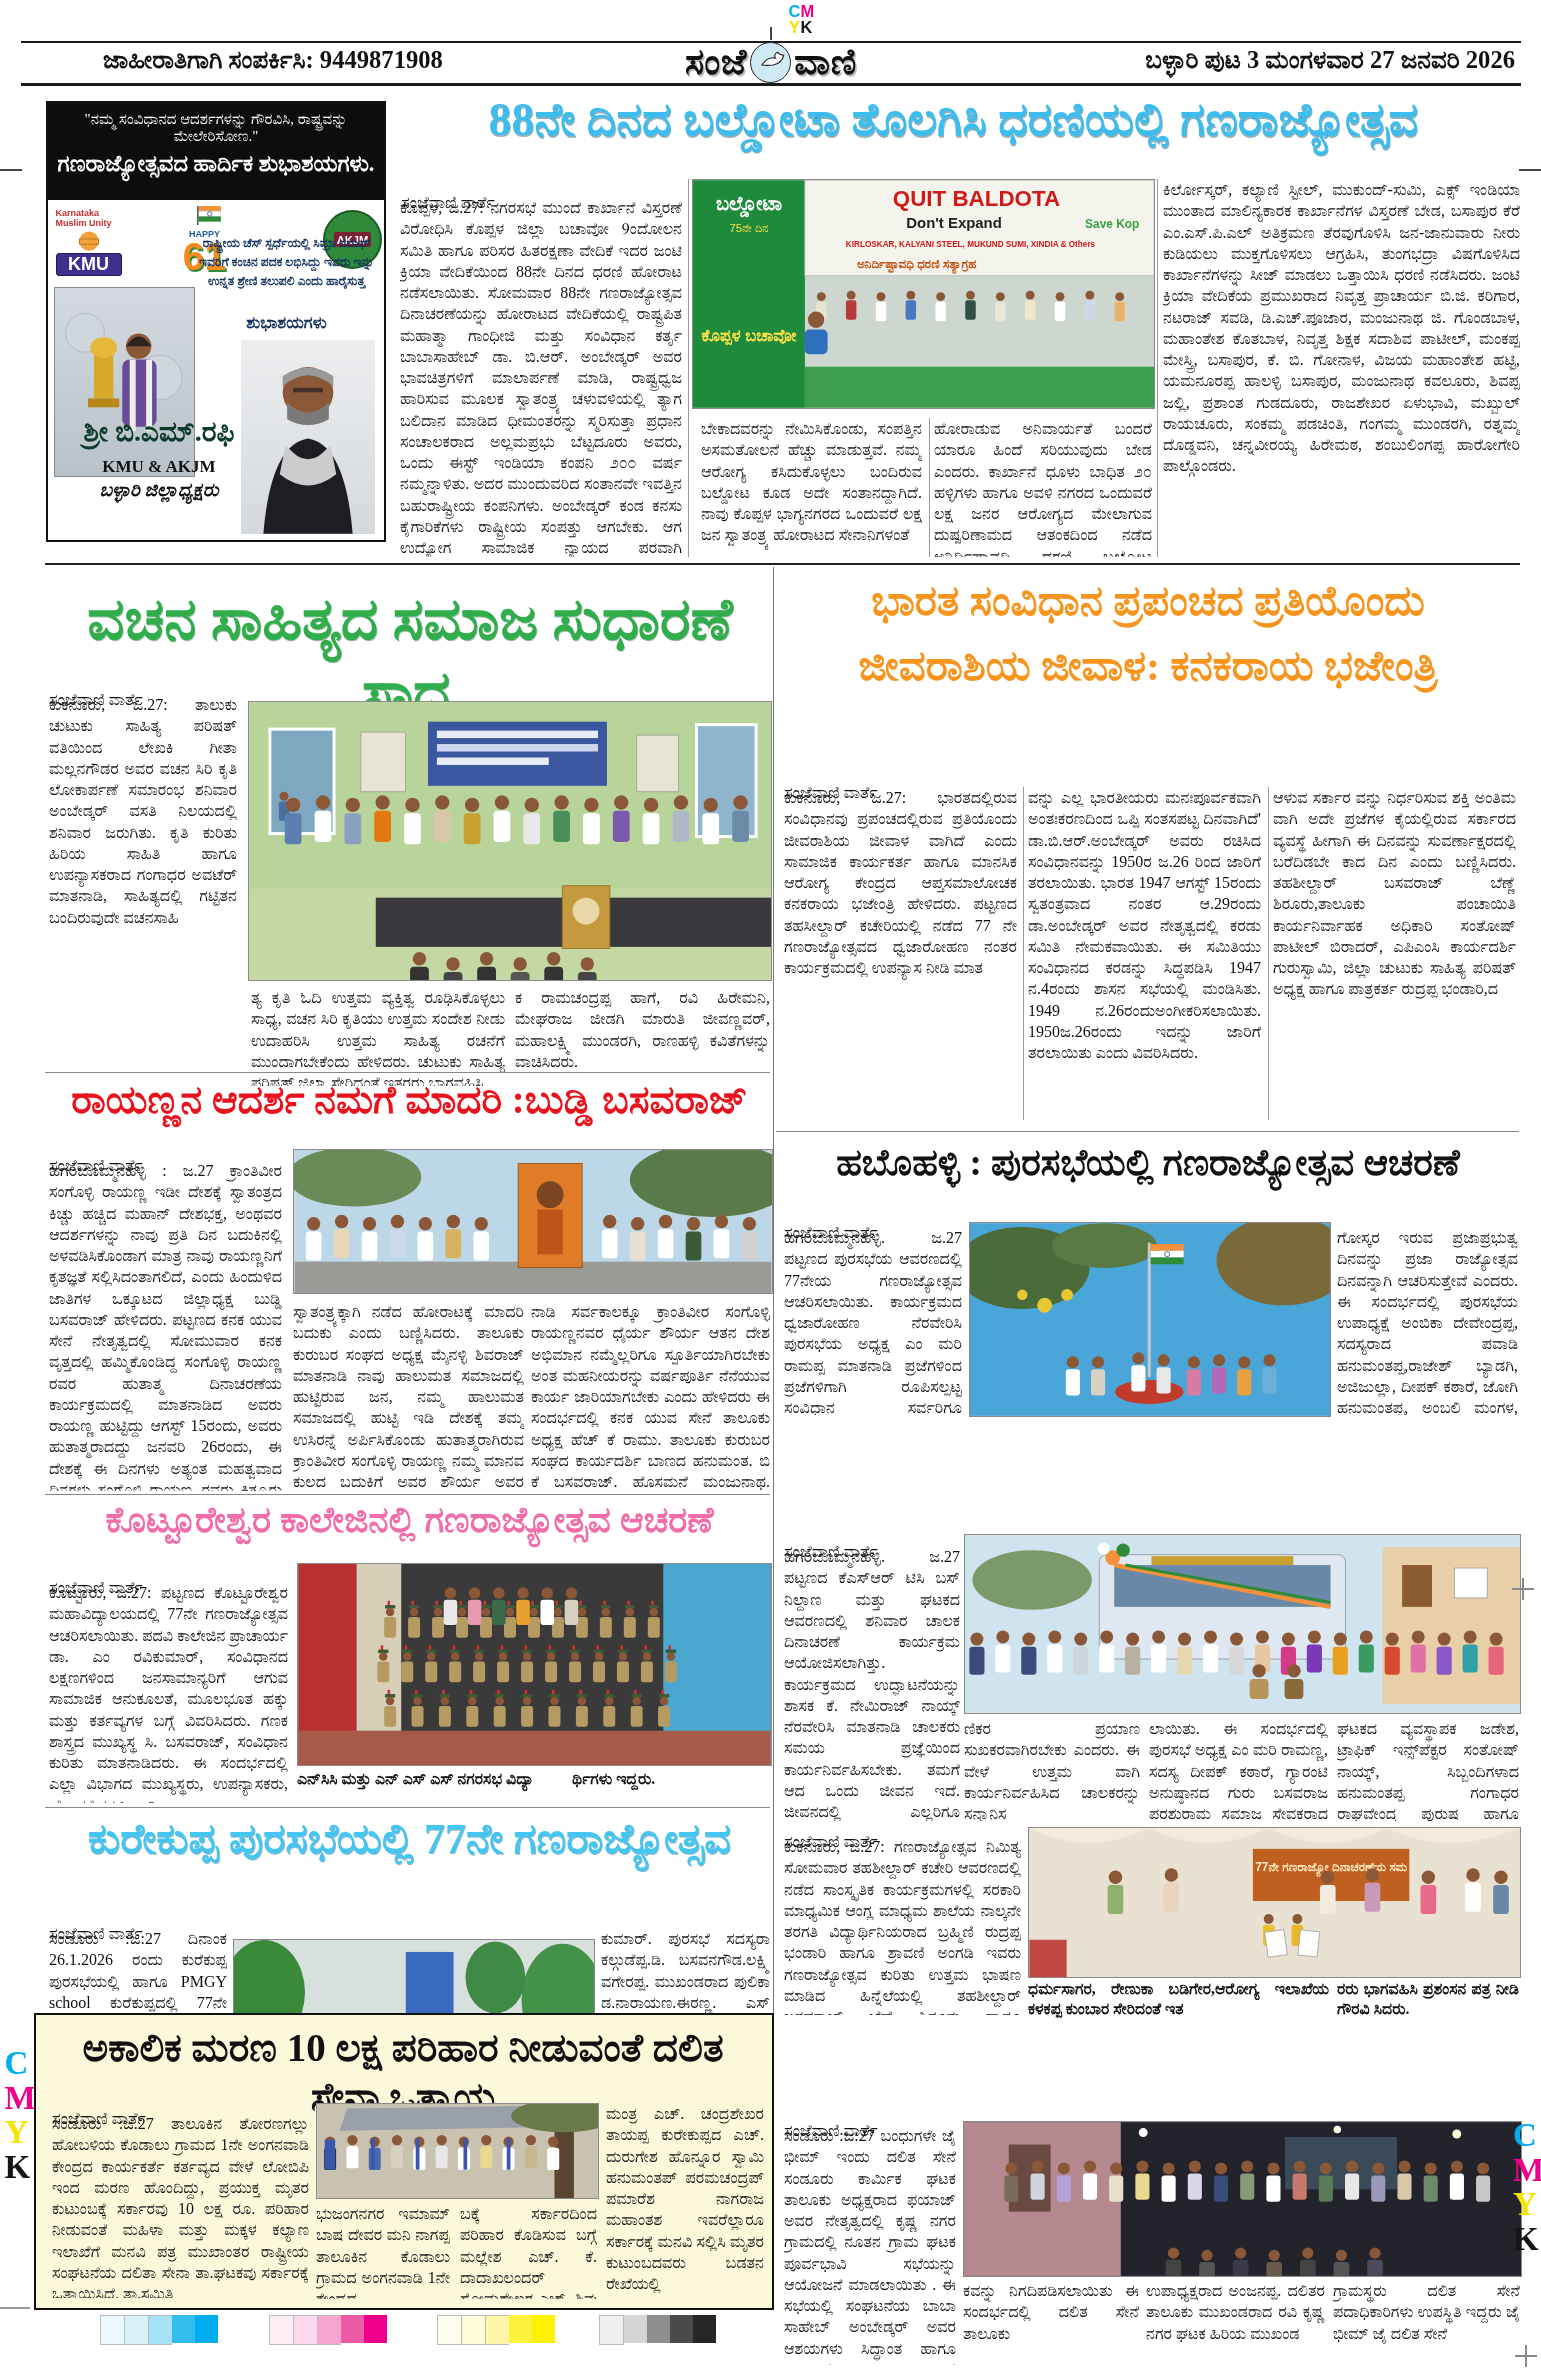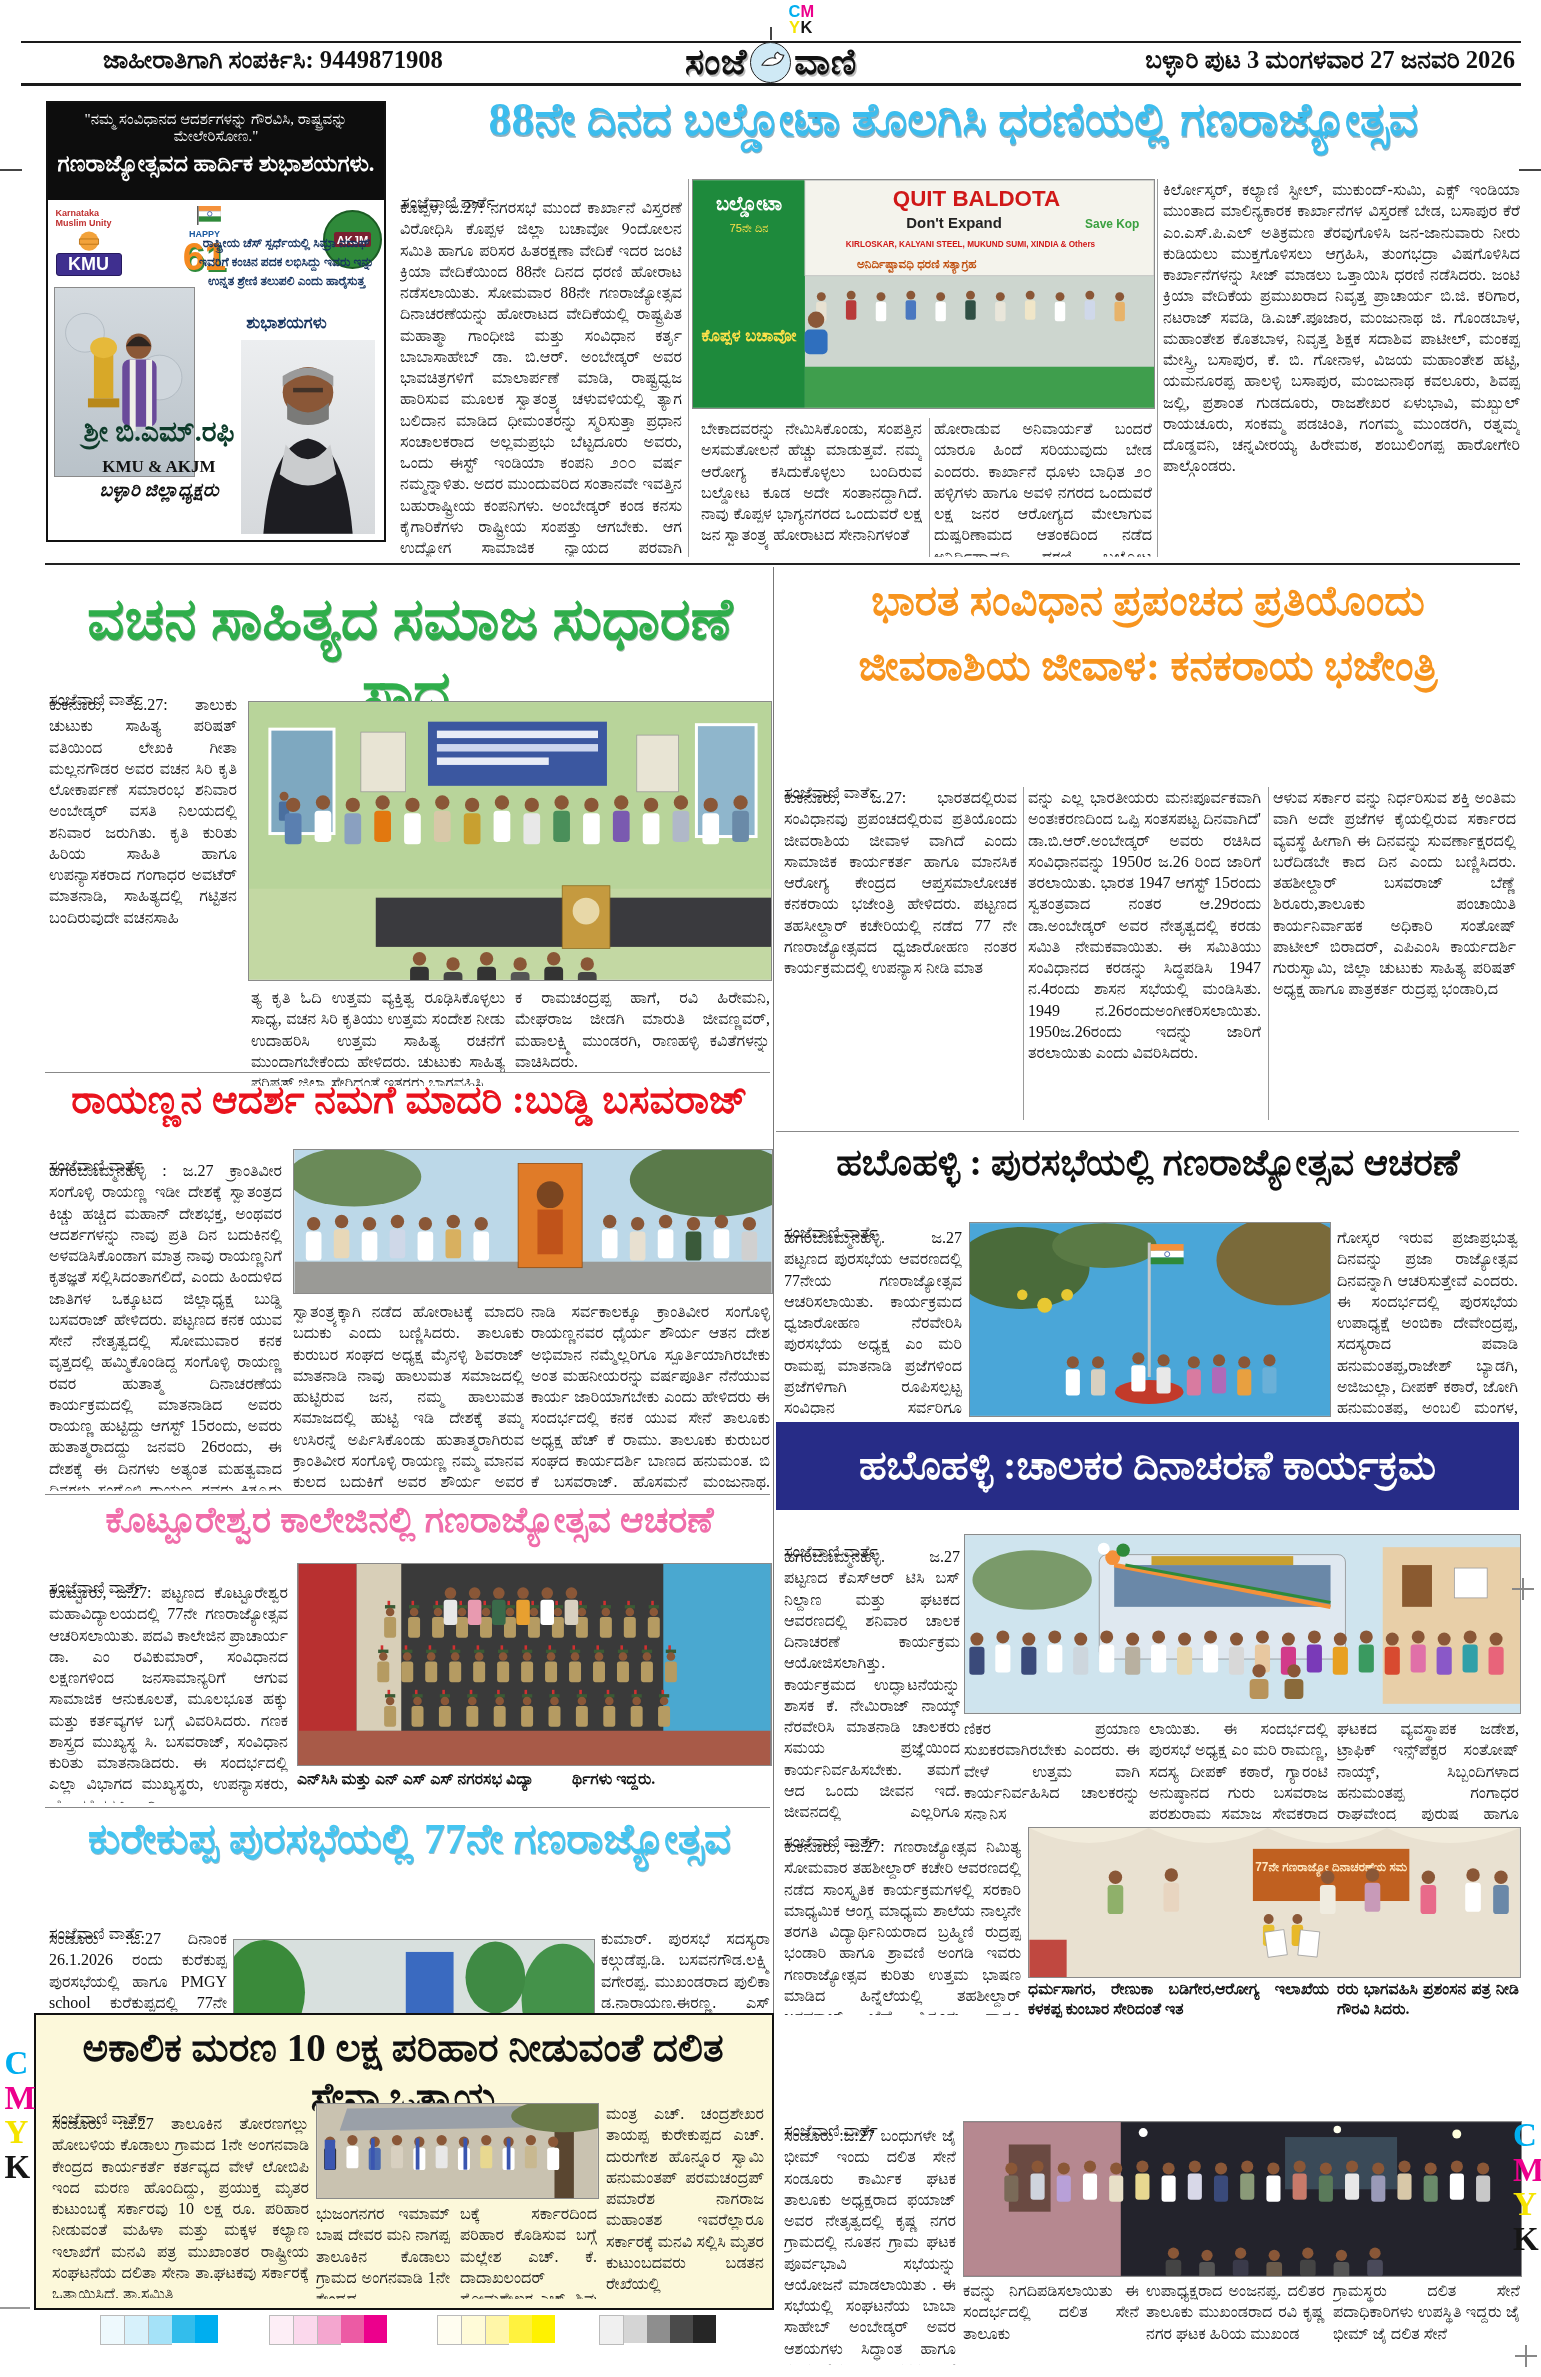--- a/index.html
+++ b/index.html
@@ -321,21 +321,20 @@
           <use href="#pstand" x="215" y="132" color="#d87ba0"></use>
           <use href="#pstand" x="240" y="130" color="#b06ab8"></use>
           <use href="#pstand" x="265" y="132" color="#e8a040"></use>
           <use href="#pstand" x="290" y="130" color="#6ab0d8"></use>
           <use href="#pstand" x="95" y="132" color="#fff"></use>
         </g>
     </svg>
   </div>
   <div class="col" style="left:1337px;top:1227px;width:181px;height:188px;">ಗೋಸ್ಕರ ಇರುವ ಪ್ರಜಾಪ್ರಭುತ್ವ ದಿನವನ್ನು ಪ್ರಜಾ ರಾಜ್ಯೋತ್ಸವ ದಿನವನ್ನಾಗಿ ಆಚರಿಸುತ್ತೇವೆ ಎಂದರು. ಈ ಸಂದರ್ಭದಲ್ಲಿ ಪುರಸಭೆಯ ಉಪಾಧ್ಯಕ್ಷೆ ಅಂಬಿಕಾ ದೇವೇಂದ್ರಪ್ಪ, ಸದಸ್ಯರಾದ ಪವಾಡಿ ಹನುಮಂತಪ್ಪ,ರಾಜೇಶ್ ಬ್ಯಾಡಗಿ, ಅಜಿಜುಲ್ಲಾ, ದೀಪಕ್ ಕಠಾರೆ, ಜೋಗಿ ಹನುಮಂತಪ್ಪ, ಅಂಬಲಿ ಮಂಗಳ, ಎಚ್.ಎಂ. ಚನ್ನಮ್ಮ ವಿಜಯಕುಮಾರ್, ನವೀನ್ ಕುಮಾರ್, ಬಿ ಗಂಗಾಧರ, ಬೋವಿ ವೀರಣ್ಣ, ನಾಮ ನಿರ್ದೇಶಕ ಸದಸ್ಯರಾದ ಮಂಜುನಾಥ, ತ್ಯಾವಣಿಗಿ ಕೊಟ್ರೇಶ, ಬಡಲಡಿಕಿ ಕೃಷ್ಣಪ್ಪ, ಗ್ಯಾರಂಟಿ ಸಮಿತಿಯ ತಾಲೂಕ ಅಧ್ಯಕ್ಷ ಗುರುಬಸವರಾಜ್ ಸೊನ್ನದ್, ಪುರಸಭೆಯ ಮುಖ್ಯಧಿಕಾರಿ ಎಂ ಕೆ ಮುಗಳಿ ಹಾಗೂ ಪುರಸಭೆ ಸಿಬ್ಬಂದಿ ಇದ್ದರು.</div>
 
-  <div class="bannerblue" style="left:776px;top:1422px;width:743px;height:88px;font-size:40px;line-height:88px;">ಹಬೊಹಳ್ಳಿ :ಚಾಲಕರ ದಿನಾಚರಣೆ ಕಾರ್ಯಕ್ರಮ</div>
   <div class="dl" style="left:784px;top:1522px;">ಸಂಜೆವಾಣಿ ವಾರ್ತೆ</div>
   <div class="col" style="left:784px;top:1546px;width:176px;height:275px;">ಹಗರಿಬೊಮ್ಮನಹಳ್ಳಿ. ಜ.27 ಪಟ್ಟಣದ ಕೆಎಸ್ಆರ್ ಟಿಸಿ ಬಸ್ ನಿಲ್ದಾಣ ಮತ್ತು ಘಟಕದ ಆವರಣದಲ್ಲಿ ಶನಿವಾರ ಚಾಲಕ ದಿನಾಚರಣೆ ಕಾರ್ಯಕ್ರಮ ಆಯೋಜಿಸಲಾಗಿತ್ತು. ಕಾರ್ಯಕ್ರಮದ ಉದ್ಘಾಟನೆಯನ್ನು ಶಾಸಕ ಕೆ. ನೇಮಿರಾಜ್ ನಾಯ್ಕ್ ನೆರವೇರಿಸಿ ಮಾತನಾಡಿ ಚಾಲಕರು ಸಮಯ ಪ್ರಜ್ಞೆಯಿಂದ ಕಾರ್ಯನಿರ್ವಹಿಸಬೇಕು. ತಮಗೆ ಆದ ಒಂದು ಜೀವನ ಇದೆ. ಜೀವನದಲ್ಲಿ ಎಲ್ಲರಿಗೂ ಜಂಜಾಟಗಳು ಇದ್ದಿದ್ದೆ. ಆದರೆ ಚಾಲಕರು ಮಾತ್ರ ಜಂಜಾಟದಿಂದ ದೂರವಿದ್ದು. ಅಪಘಾತ ರಹಿತ ಚಾಲನೆ ಮಾಡಿ ಪ್ರಯಾ</div>
   <div class="photo" style="left:964px;top:1534px;width:555px;height:178px;">
     <svg width="555" height="178" viewBox="0 0 744 238">
       <rect width="744" height="238" fill="#cfe4ee"></rect>
       <rect x="560" y="16" width="184" height="210" fill="#e8cfa8"></rect>
       <rect x="586" y="40" width="40" height="56" fill="#8a5a30"></rect>
         <rect x="656" y="44" width="44" height="40" fill="#fff" stroke="#999"></rect>
       <rect x="180" y="26" width="330" height="140" rx="10" fill="#dfe8f0" stroke="#888"></rect>
       <rect x="200" y="40" width="290" height="56" fill="#6a88a8"></rect>

